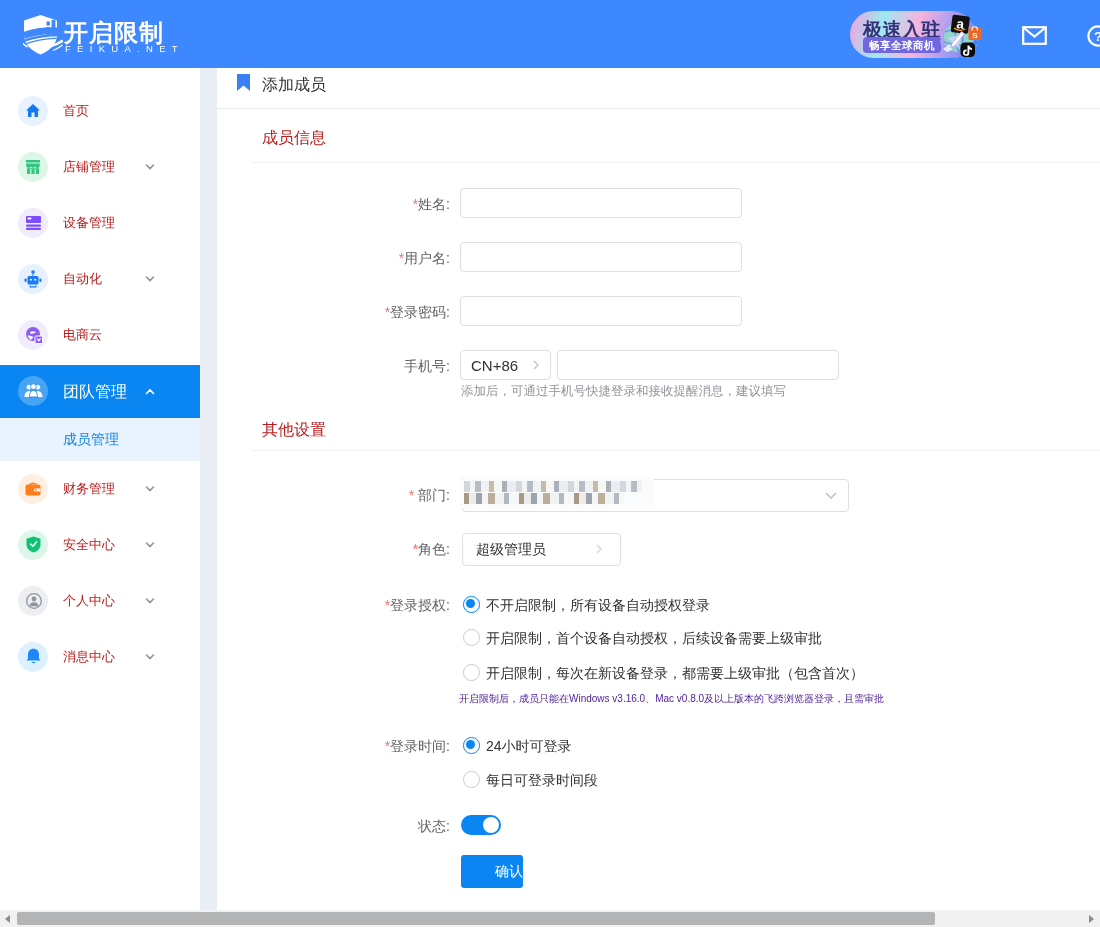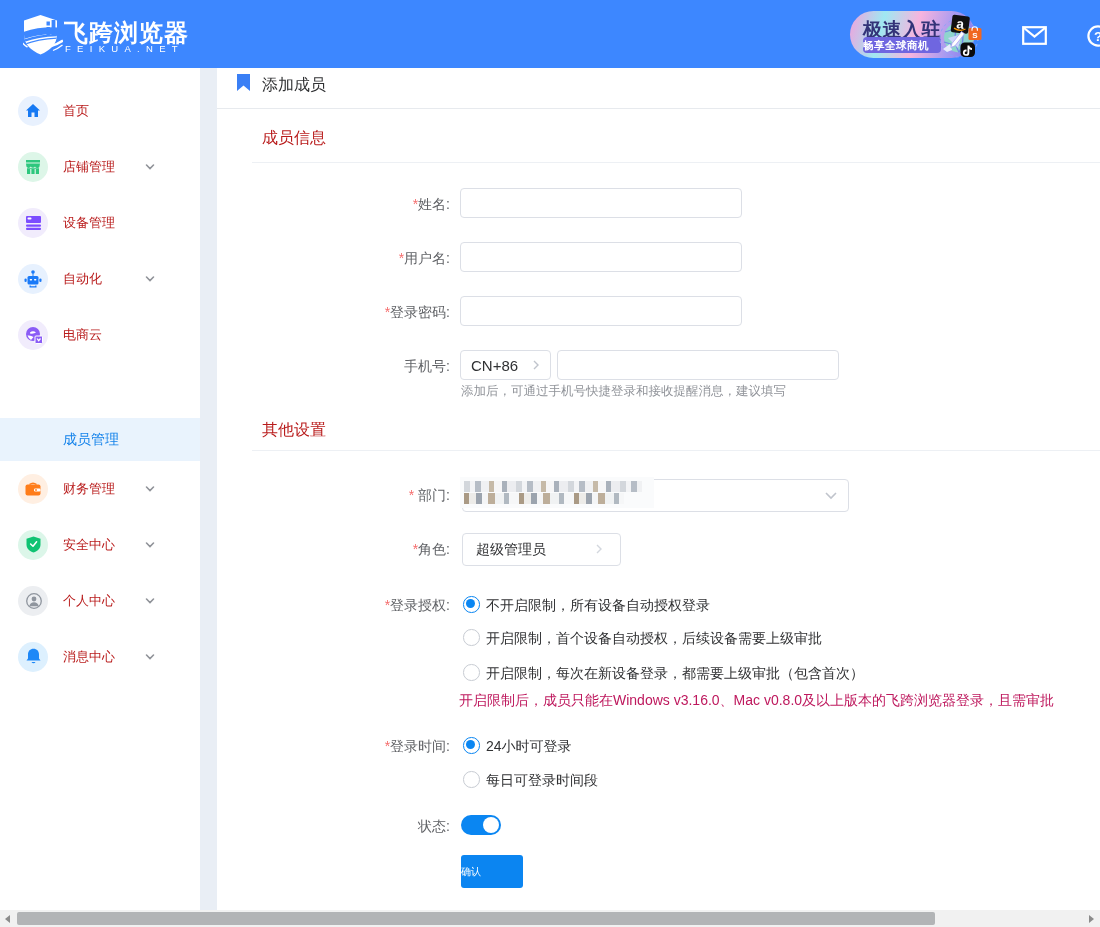--- a/index.html
+++ b/index.html
@@ -7,21 +7,21 @@
 html,body{width:1100px;height:927px;overflow:hidden}
 body{font-family:"Liberation Sans",sans-serif;position:relative;background:#fff;color:#303133}
 .abs{position:absolute}
 
 #header{position:absolute;left:0;top:0;width:1100px;height:68px;background:#3d87ff}
 #logotext{position:absolute;left:64px;top:17px;color:#fff;font-size:24px;font-weight:bold;letter-spacing:1px;white-space:nowrap}
 #logosub{position:absolute;left:65px;top:43px;color:#fff;font-size:9.5px;letter-spacing:6.3px;white-space:nowrap}
 
 #pill{position:absolute;left:850px;top:11px;width:125px;height:47px;border-radius:24px;background:linear-gradient(105deg,#f2a0dc 0%,#9fe8f2 26%,#f7b4de 52%,#a79af1 78%,#8276ea 100%)}
 #pill .t1{position:absolute;left:13px;top:6px;font-size:19px;font-weight:bold;color:#333378;letter-spacing:0.5px;white-space:nowrap}
-#pill .t2{position:absolute;left:13px;top:26px;width:78px;height:16px;background:#6f66e0;border-radius:4px;color:#fff;font-size:10.5px;font-weight:bold;line-height:16px;letter-spacing:0.5px;white-space:nowrap}
+#pill .t2{position:absolute;left:13px;top:26px;width:78px;height:16px;background:#6f66e0;border-radius:4px;color:#fff;font-size:10.5px;font-weight:bold;text-align:center;line-height:16px;letter-spacing:0.5px;white-space:nowrap}
 
 #sidebar{position:absolute;left:0;top:68px;width:200px;height:842px;background:#fff}
 #band{position:absolute;left:200px;top:68px;width:17px;height:842px;background:#e9eef5}
 .mi{position:absolute;left:0;width:200px;height:56px}
 .mi .ic{position:absolute;left:18px;top:13px;width:30px;height:30px;border-radius:50%}
 .mi .lb{position:absolute;left:63px;top:50%;transform:translateY(-50%);font-size:13px;color:#b91c1c;white-space:nowrap}
 .chev{position:absolute;left:144px;top:50%;width:12px;height:12px;transform:translateY(-50%)}
 #active{position:absolute;left:0;top:297px;width:200px;height:53px;background:#0a86f2}
 #active .ic{position:absolute;left:18px;top:11px;width:30px;height:30px;border-radius:50%;background:rgba(255,255,255,.25)}
 #active .lb{position:absolute;left:63px;top:50%;transform:translateY(-50%);font-size:16px;color:#fff;white-space:nowrap}
@@ -39,21 +39,21 @@
 .hint{position:absolute;font-size:12.5px;color:#909399;white-space:nowrap}
 .rtext{font-size:14px;color:#303133;white-space:nowrap}
 
 .radio{position:absolute;width:16.5px;height:16.5px;border-radius:50%}
 .radio.on{border:1.5px solid #0a86f2;background:#fff}
 .radio.on::after{content:"";position:absolute;left:1.7px;top:1.7px;width:9.6px;height:9.6px;border-radius:50%;background:#0a86f2}
 .radio.off{border:1px solid #c8ccd3;background:#fff}
 
 #switch{position:absolute;left:461px;top:815px;width:40px;height:20px;border-radius:10px;background:#0a86f2}
 #switch::after{content:"";position:absolute;right:2px;top:2px;width:16px;height:16px;border-radius:50%;background:#fff}
-#btn{position:absolute;left:461px;top:855px;width:62px;height:33px;background:#0b85f1;border-radius:3px;color:#fff;font-size:10px;text-align:left;line-height:33px}
+#btn{position:absolute;left:461px;top:855px;width:62px;height:33px;background:#0b85f1;border-radius:3px;color:#fff;font-size:14px;text-align:right;line-height:33px}
 
 #hscroll{position:absolute;left:0;top:910px;width:1100px;height:17px;background:#f1f1f1}
 #hthumb{position:absolute;left:17px;top:2px;width:918px;height:13px;background:#b2b4b6;border-radius:2px}
 .sarrow{position:absolute;top:5px;width:0;height:0;border-top:4px solid transparent;border-bottom:4px solid transparent}
 </style>
 </head>
 <body>
 <div id="header">
   <svg class="abs" style="left:23px;top:14px" width="40" height="44" viewBox="0 0 40 44">
     <defs>
@@ -67,21 +67,21 @@
       <rect x="23.5" y="13" width="3.4" height="8.5" fill="#3d87ff"></rect>
       <rect x="28.6" y="6" width="3.8" height="15.5" fill="#3d87ff"></rect>
       <path d="M-2 22.5 Q14 16 36 17" fill="none" stroke="#3d87ff" stroke-width="7"></path>
       <path d="M-1 27.5 Q15 21 37 21" fill="none" stroke="#3d87ff" stroke-width="2.2"></path>
       <path d="M1 30.5 Q16 24.5 38 24" fill="none" stroke="#3d87ff" stroke-width="1.2"></path>
     </g>
     <path d="M28 32 Q34 30.5 40 26.5" fill="none" stroke="#fff" stroke-width="2.6"></path>
     <path d="M30 36.5 Q35 34.5 39.5 31" fill="none" stroke="#fff" stroke-width="1.3"></path>
     <path d="M-0.5 29 Q1.5 31.5 4.5 33" fill="none" stroke="#fff" stroke-width="1.4"></path>
   </svg>
-  <div id="logotext">飞跨浏览器</div>
+  <div id="logotext">开启限制</div>
   <div id="logosub">FEIKUA.NET</div>
   <div id="pill">
     <div class="t1">极速入驻</div>
     <div class="t2">畅享全球商机</div>
   </div>
   <svg class="abs" style="left:935px;top:11px" width="50" height="48" viewBox="0 0 50 48">
     <circle cx="24" cy="27" r="19" fill="none" stroke="#8ea4f5" stroke-width="1" stroke-dasharray="3 3"></circle>
     <circle cx="24" cy="26.5" r="15" fill="#8fd4cd"></circle>
     <path d="M10 21 Q24 15 38 21 M9 31 Q24 37 39 31 M24 11.5 Q16 26.5 24 41.5 M24 11.5 Q32 26.5 24 41.5" stroke="#7287e8" stroke-width="1.1" fill="none"></path>
     <path d="M13 27 L27 23 L23 37 Z" fill="#ccd5f9"></path>
@@ -167,20 +167,34 @@
     <div class="ic" style="background:#f1ecfc"></div>
     <svg class="abs" style="left:26px;top:20px" width="17" height="17" viewBox="0 0 17 17">
         <circle cx="7" cy="7" r="7" fill="#8b5cf6"></circle>
         <path d="M4 5.5 Q7 3 10 5.5 Q8 7 4 6.5 Z" fill="#fff"></path>
         <path d="M1.5 8.5 Q5 8 7.5 10 L5 13 Q2.5 11.5 1.5 8.5 Z" fill="#fff"></path>
         <rect x="9" y="9" width="7.5" height="7.5" rx="1" fill="#8b5cf6" stroke="#fff" stroke-width="1"></rect>
         <path d="M11 11.5 L12.7 13.7 L14.5 11.5" fill="none" stroke="#fff" stroke-width="1.2"></path>
       </svg>
     <div class="lb">电商云</div>
   </div>
+  <div id="active">
+    <div class="ic"></div>
+    <svg class="abs" style="left:24px;top:19px" width="19" height="14" viewBox="0 0 19 14">
+        <circle cx="5" cy="3.2" r="2.4" fill="#fff"></circle>
+        <circle cx="13.8" cy="3.2" r="2.4" fill="#fff"></circle>
+        <circle cx="9.4" cy="2.6" r="2.9" fill="#fff" stroke="#0a86f2" stroke-width="0.8"></circle>
+        <path d="M0.5 13 C0.5 9 3 7 5.4 7 L8 9 H11 L13.5 7 C16 7 18.5 9 18.5 13 Z" fill="#fff"></path>
+        <path d="M5.5 13 C5.5 8.8 7 6.5 9.4 6.5 C11.8 6.5 13.4 8.8 13.4 13 Z" fill="#fff" stroke="#0a86f2" stroke-width="0.8"></path>
+      </svg>
+    <div class="lb">团队管理</div>
+    <svg class="chev" viewBox="0 0 12 12">
+        <path d="M2.5 7.5 L6 4 L9.5 7.5" fill="none" stroke="#fff" stroke-width="1.6" stroke-linecap="round"></path>
+      </svg>
+  </div>
   <div id="submenu">
       <div class="lb">成员管理</div>
     </div>
   <div class="mi" style="top:393px">
     <div class="ic" style="background:#ffefe2"></div>
     <svg class="abs" style="left:25px;top:20px" width="16" height="15" viewBox="0 0 16 15">
         <path d="M4 3 Q8 0 12 3 L11 4 Q8 2 5 4 Z" fill="#ff7d1a"></path>
         <rect x="0.5" y="3.5" width="15" height="11" rx="2" fill="#ff7d1a"></rect>
         <rect x="9" y="7.5" width="6.5" height="3" rx="1.2" fill="#fff"></rect>
         <circle cx="11" cy="9" r="0.9" fill="#ff7d1a"></circle>
@@ -270,21 +284,21 @@
       <path d="M2 2 L6 6 L2 10" fill="none" stroke="#d3d7de" stroke-width="1.4"></path>
     </svg>
 
   <div class="lab" style="top:529px"><em>*</em>登录授权:</div>
   <div class="radio on" style="left:246px;top:528px"></div>
   <div class="abs rtext" style="left:269px;top:529px">不开启限制，所有设备自动授权登录</div>
   <div class="radio off" style="left:246px;top:561px"></div>
   <div class="abs rtext" style="left:269px;top:562px">开启限制，首个设备自动授权，后续设备需要上级审批</div>
   <div class="radio off" style="left:246px;top:596px"></div>
   <div class="abs rtext" style="left:269px;top:597px">开启限制，每次在新设备登录，都需要上级审批（包含首次）</div>
-  <div class="abs" style="left:242px;top:624px;font-size:14px;color:#be185d;white-space:nowrap">开启限制后，成员只能在Windows v3.16.0、Mac v0.8.0及以上版本的飞跨浏览器登录，且需审批</div>
+  <div class="abs" style="left:242px;top:624px;font-size:10px;color:#4c1d95;white-space:nowrap">开启限制后，成员只能在Windows v3.16.0、Mac v0.8.0及以上版本的飞跨浏览器登录，且需审批</div>
 
   <div class="lab" style="top:670px"><em>*</em>登录时间:</div>
   <div class="radio on" style="left:246px;top:669px"></div>
   <div class="abs rtext" style="left:269px;top:670px">24小时可登录</div>
   <div class="radio off" style="left:246px;top:703px"></div>
   <div class="abs rtext" style="left:269px;top:704px">每日可登录时间段</div>
 
   <div class="lab" style="top:750px">状态:</div>
 </div>
 <div id="switch"></div>

